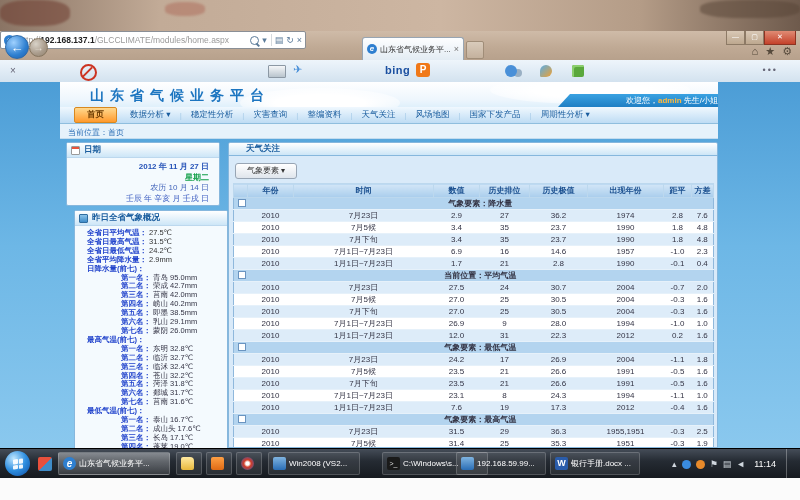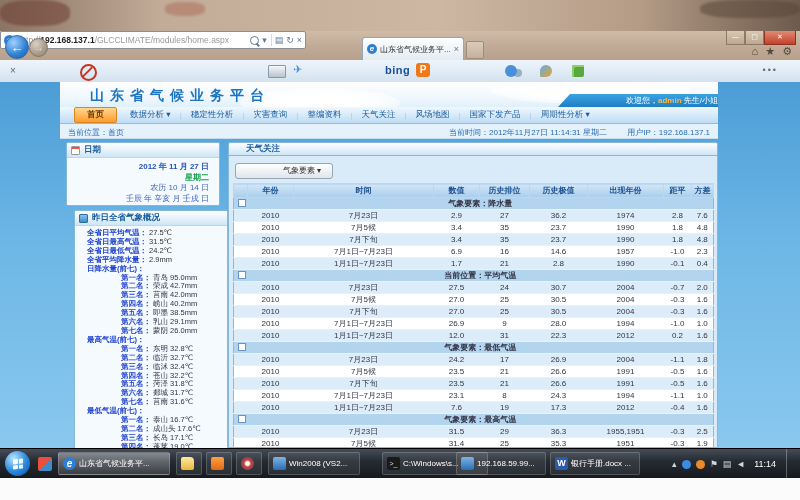--- a/index.html
+++ b/index.html
@@ -112,21 +112,21 @@
   .g-item .gv{color:#334;margin-left:2px;}
 
   
   #main-head{position:absolute;left:168px;top:60px;width:490px;height:14px;
     background:linear-gradient(180deg,#ffffff,#cde6f7);border:1px solid #86b7dd;border-radius:2px 2px 0 0;
     display:flex;align-items:center;padding:0 4px;box-sizing:border-box;font-size:8.5px;font-weight:bold;color:#1a5d9e;}
   #main-body{position:absolute;left:168px;top:74px;width:490px;height:292px;background:#d9eaf9;
     border:1px solid #86b7dd;border-top:none;box-sizing:border-box;overflow:hidden;}
   #filter-btn{position:absolute;left:6px;top:7px;width:60px;height:14px;
     background:linear-gradient(180deg,#ffffff,#dfe5ec);border:1px solid #98a5b4;border-radius:3px;
-    font-size:8px;color:#333;text-align:center;line-height:13px;padding-left:36px;}
+    font-size:8px;color:#333;text-align:center;line-height:13px;}
   #weather-table{position:absolute;left:4px;top:27px;width:480px;border-collapse:collapse;table-layout:fixed;
     background:#fff;border:1px solid #8fb8dc;}
   #weather-table th{height:13px;background:linear-gradient(180deg,#d2e6f7,#a9cdec);
     font-size:8px;font-weight:bold;color:#1a4f8f;border:1px solid #bcd8ee;padding:0;}
   #weather-table td{font-size:8px;color:#334;text-align:center;padding:0;height:11px;
     border-bottom:1px solid #e6f1fa;overflow:hidden;white-space:nowrap;}
   tr.section-row td{background:#b3d4ef;color:#1a4f8f;font-weight:bold;text-align:left;height:11px;}
   .expbox{display:inline-block;width:6px;height:6px;border:1px solid #6a94c0;background:#fff;margin-left:2px;}
   tr.data-row:nth-child(even) td{background:#ddecf9;}
 
@@ -244,24 +244,20 @@
           <span class="nav-sep">|</span>
           <div class="nav-item">风场地图</div>
           <span class="nav-sep">|</span>
           <div class="nav-item">国家下发产品</div>
           <span class="nav-sep">|</span>
           <div class="nav-item">周期性分析 ▾</div>
         </div>
 
       <div id="crumbbar">
         <span id="crumb-left">当前位置：首页</span>
-        <span id="crumb-right">
-          <span>当前时间：2012年11月27日 11:14:31 星期二</span>
-          <span>用户IP：192.168.137.1</span>
-        </span>
       </div>
 
       <div id="panel-date" class="panel">
         <div class="panel-head">
           <span class="pico"></span>
           <span>日期</span>
         </div>
         <div id="date-body">
           <div id="date-line">2012 年 11 月 27 日</div>
           <div id="weekday">星期二</div>

